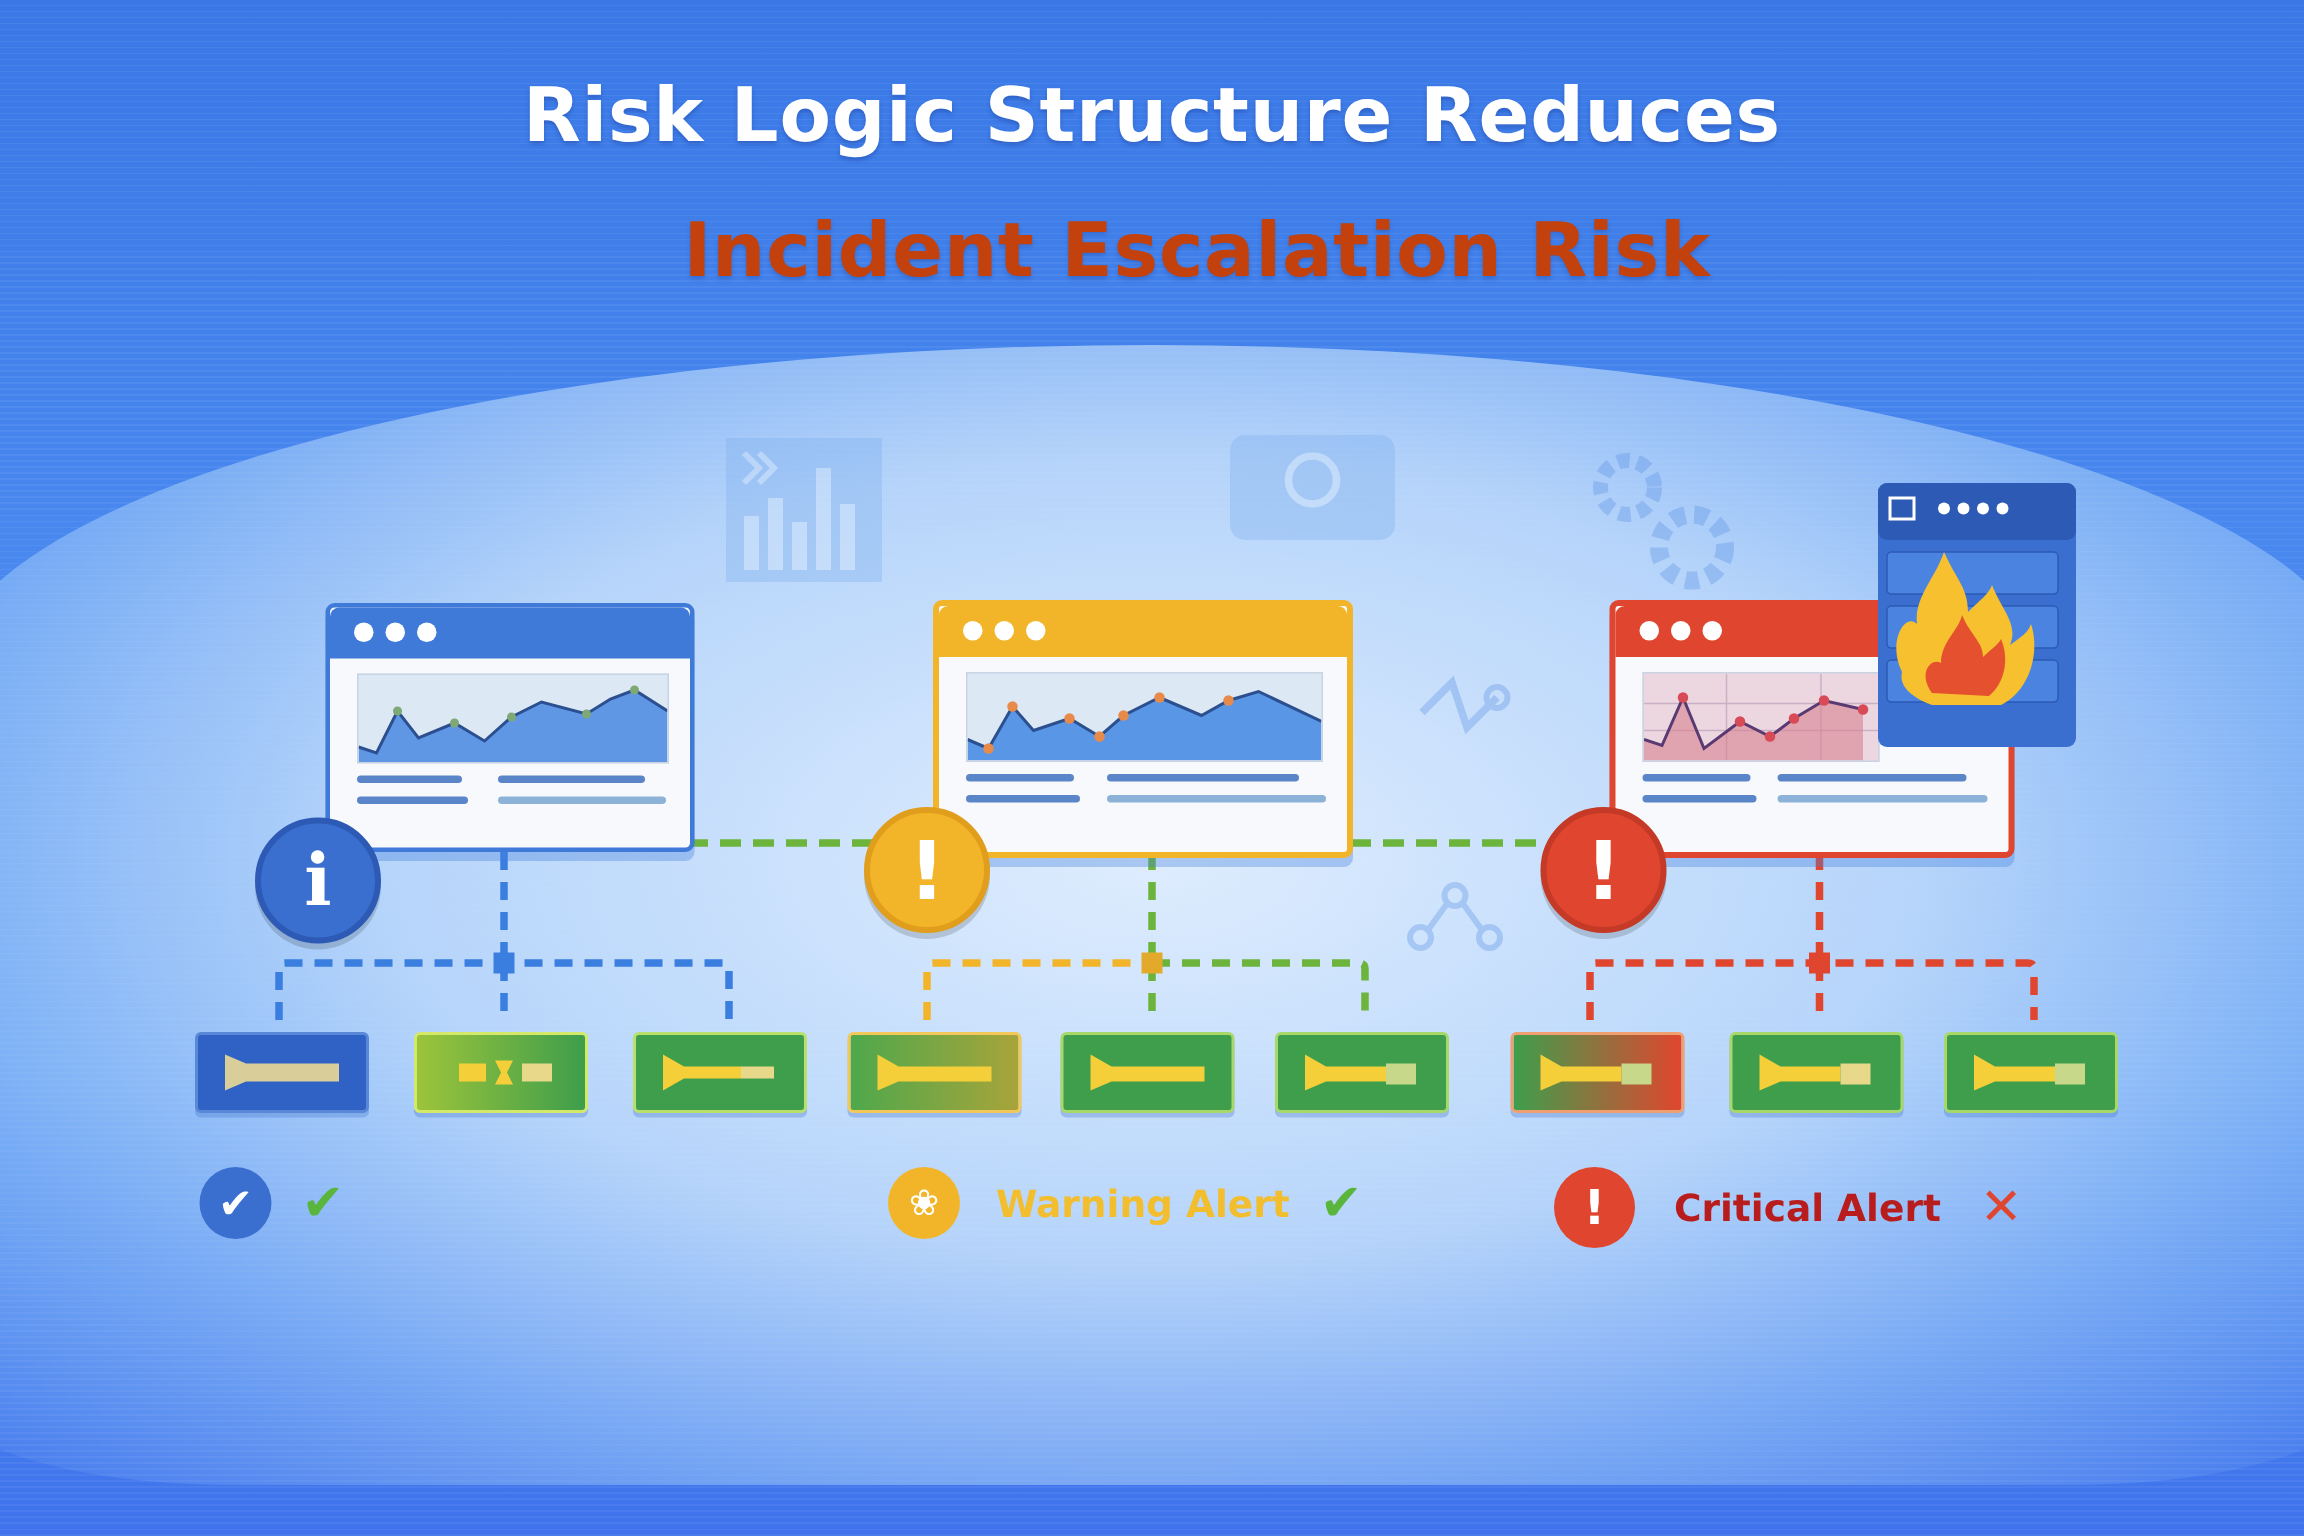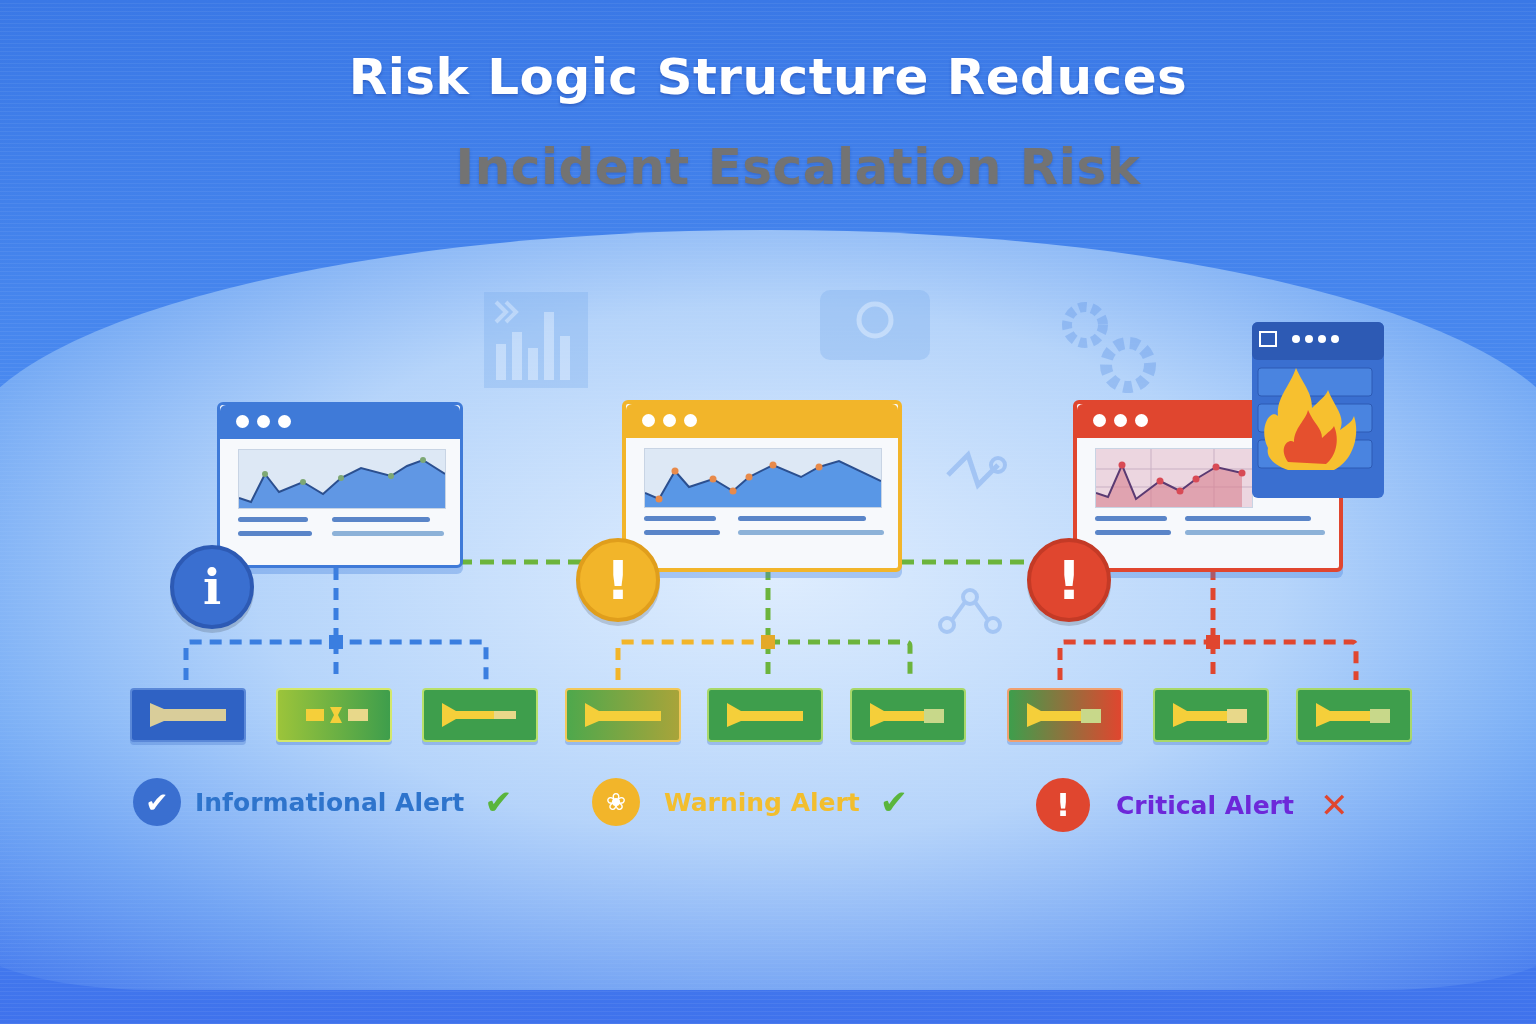--- a/index.html
+++ b/index.html
@@ -18,21 +18,21 @@
     border-radius: 50% 50% 12% 12% / 30% 30% 8% 8%;
     background: radial-gradient(ellipse at 50% 45%, rgba(235,245,255,0.92) 0%, rgba(200,225,252,0.85) 45%, rgba(150,195,248,0.55) 75%, rgba(110,165,245,0.0) 100%);
   }
   .title1 {
     position: absolute; left: 0; right: 0; top: 48px; text-align: center;
     color: #ffffff; font-weight: bold; font-size: 50px; letter-spacing: 0.5px;
     text-shadow: 0 2px 3px rgba(20,50,140,0.35);
   }
   .title2 {
     position: absolute; left: 60px; right: 0; top: 138px; text-align: center;
-    color: #737373; font-weight: bold; font-size: 50px; letter-spacing: 0.5px;
+    color: #c2410c; font-weight: bold; font-size: 50px; letter-spacing: 0.5px;
     text-shadow: 0 2px 3px rgba(20,50,140,0.25);
   }
   .bg-icon { position: absolute; opacity: 0.35; }
 
   .win {
     position: absolute; width: 240px; height: 160px; border-radius: 6px;
     background: #f7f9fc; box-shadow: 0 6px 0 rgba(70,130,220,0.35);
   }
   .win .bar { height: 34px; border-radius: 6px 6px 0 0; position: relative; }
   .win .dots { position: absolute; left: 16px; top: 10px; display: flex; gap: 8px; }
@@ -300,25 +300,24 @@
 </div>
 <div class="box" style="left:1296px;top:688px;background:#3e9e4c;border:2px solid #a8d86a;">
   <svg width="84" height="28" viewBox="0 0 84 28">
       <path d="M4 2 L18 10 L58 10 L58 20 L18 20 L4 26 Z" fill="#f5cf3a"></path>
       <rect x="58" y="8" width="20" height="14" fill="#c8d88a"></rect>
     </svg>
 </div>
 
 <div class="legend" style="left:133px;">
   <div class="ic" style="background:#3a6fd0;">✔</div>
-  <span style="color:#2e74cc;">Informational Alert</span>
   <span class="mark" style="color:#5ab53c;">✔</span>
 </div>
 <div class="legend" style="left:592px;">
   <div class="ic" style="background:#f2b52a;font-size:24px;">❀</div>
   <span style="color:#f2be2e;margin-left:10px;text-align:right;">Warning Alert</span>
   <span class="mark" style="color:#5ab53c;">✔</span>
 </div>
 <div class="legend" style="left:1036px;">
   <div class="ic" style="background:#e0462f;width:54px;height:54px;font-size:32px;">!</div>
-  <span style="color:#6d28d9;margin-left:12px;">Critical Alert</span>
+  <span style="color:#b91c1c;margin-left:12px;">Critical Alert</span>
   <span class="mark" style="color:#e0462f;margin-left:12px;">✕</span>
 </div>
 
 </body></html>

